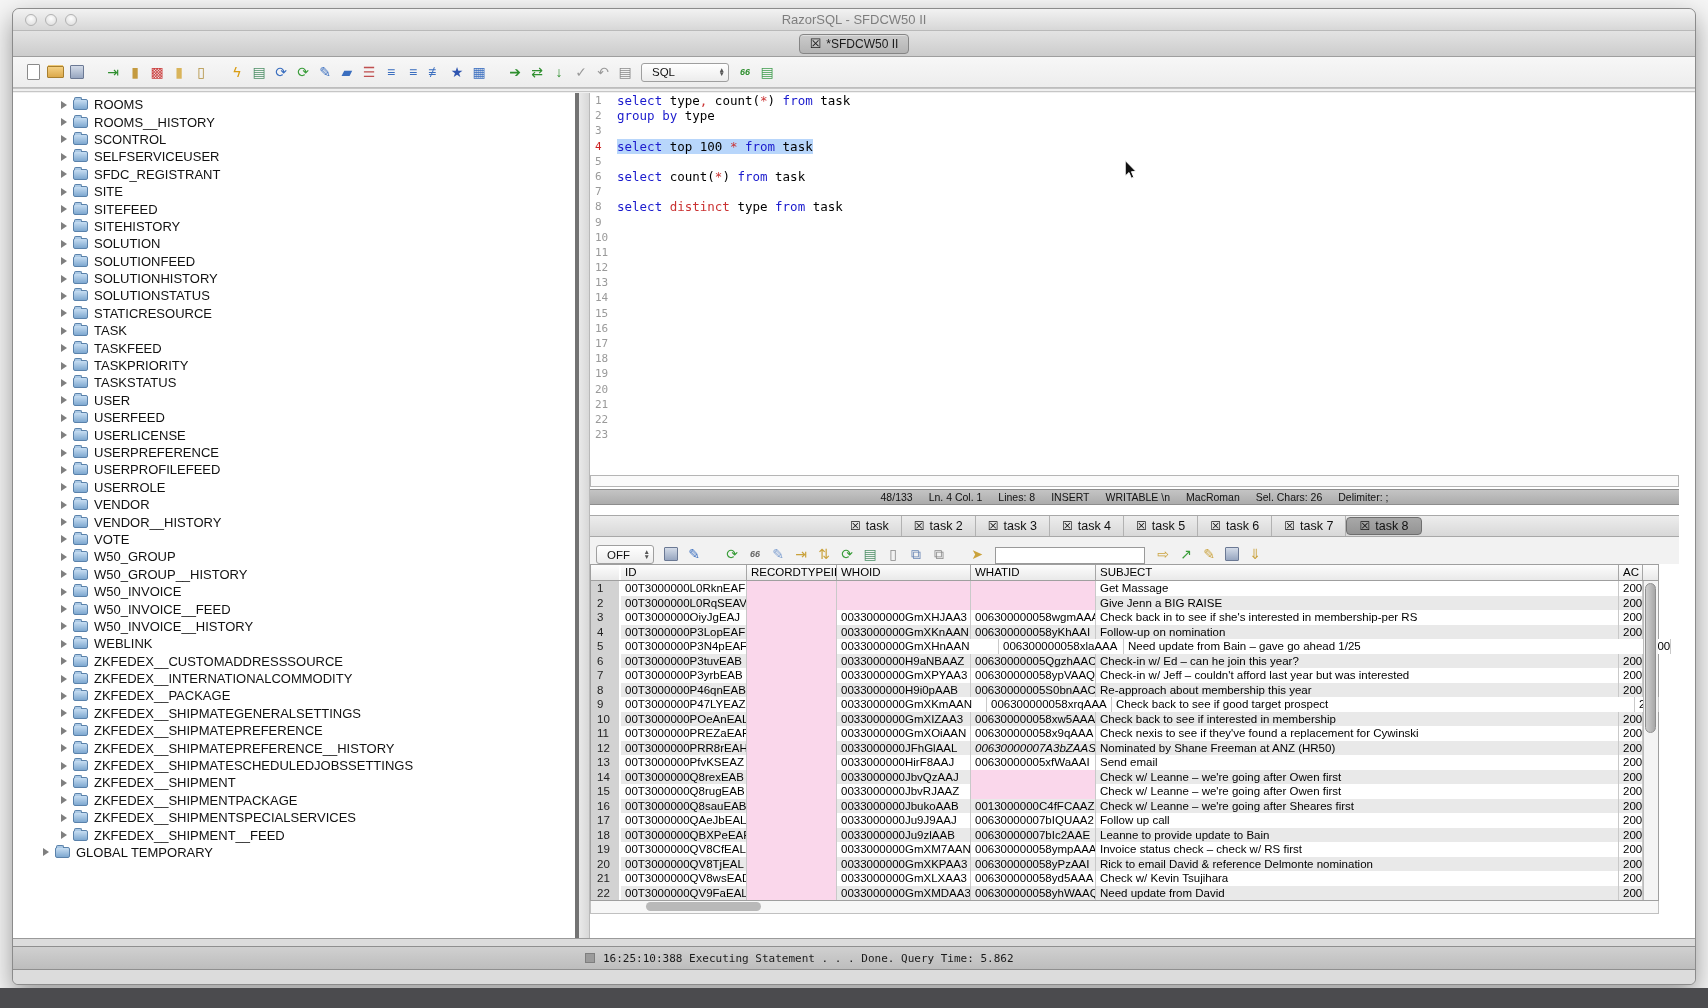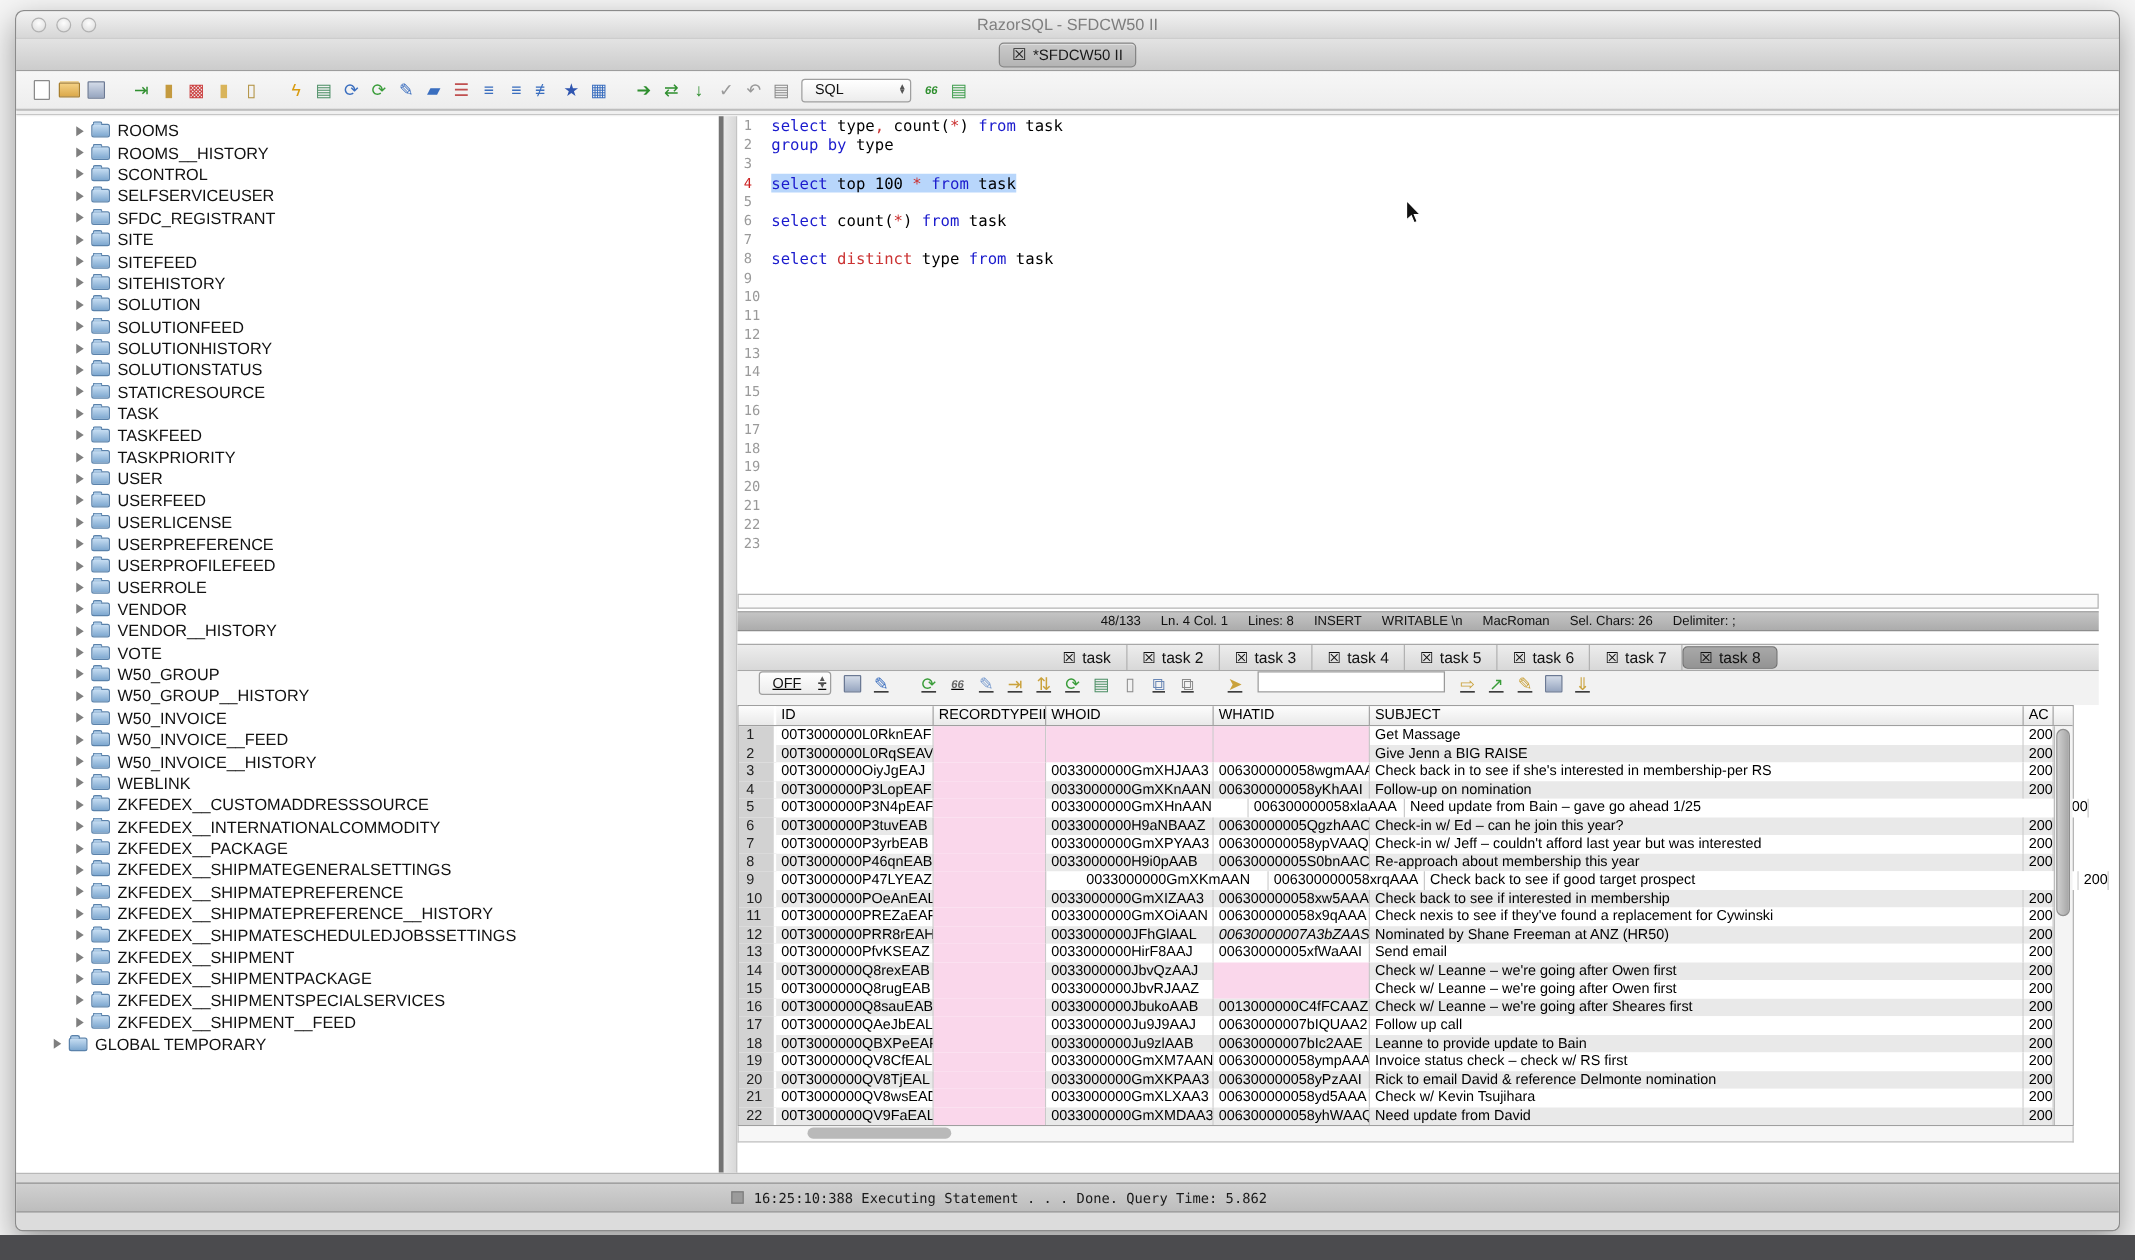--- a/index.html
+++ b/index.html
@@ -81,21 +81,21 @@
   
   .rtabs { height:22px; flex:none; background:linear-gradient(#ededed,#d8d8d8);
     border-top:1px solid #a8a8a8; border-bottom:1px solid #a8a8a8;
     display:flex; align-items:stretch; padding-left:248px; }
   .rtab { display:flex; align-items:center; gap:5px; padding:0 12px; font-size:12.5px; color:#111;
     border-right:1px solid #b2b2b2; }
   .rtab .x { font-size:12px; }
   .rtab.active { background:linear-gradient(#a8a8a8,#949494); border:1px solid #6e6e6e; border-radius:4px; margin:1px 0; }
 
   
-  .rtoolbar { height:27px; flex:none; display:flex; align-items:flex-start; gap:3px; padding-left:13px; background:#f2f2f2;text-decoration:underline; }
+  .rtoolbar { height:27px; flex:none; display:flex; align-items:flex-end; gap:3px; padding-left:2px; background:#f2f2f2; }
   .search-input { width:150px; height:17px; border:1px solid #9a9a9a; background:#fff; font-size:11px; margin:0 5px; padding:0 3px; }
 
   
   .rtable-wrap { flex:none; width:1069px; border:1px solid #9f9f9f; position:relative; background:#fff; }
   .thead { display:flex; height:16px; background:linear-gradient(#fdfdfd,#e9e9e9); border-bottom:1px solid #9f9f9f; }
   .th { font-size:11.5px; color:#000; padding:1px 4px 0; border-right:1px solid #a6a6a6; overflow:hidden; white-space:nowrap; flex:none; }
   .trow { display:flex; height:14.5px; }
   .trow:nth-child(even) .td { background:#e9e9e9; }
   .td { font-size:11.5px; line-height:14.5px; color:#000; padding:0 4px; border-right:1px solid #c9c9c9;
     overflow:hidden; white-space:nowrap; flex:none; background:#fff; }
@@ -263,20 +263,25 @@
               <span>TASKFEED</span>
             </div>
             <div class="tree-row lvl2">
               <span class="tri"></span>
               <span class="folder-icon"></span>
               <span>TASKPRIORITY</span>
             </div>
             <div class="tree-row lvl2">
               <span class="tri"></span>
               <span class="folder-icon"></span>
+              <span>TASKSTATUS</span>
+            </div>
+            <div class="tree-row lvl2">
+              <span class="tri"></span>
+              <span class="folder-icon"></span>
               <span>USER</span>
             </div>
             <div class="tree-row lvl2">
               <span class="tri"></span>
               <span class="folder-icon"></span>
               <span>USERFEED</span>
             </div>
             <div class="tree-row lvl2">
               <span class="tri"></span>
               <span class="folder-icon"></span>
@@ -602,21 +607,21 @@
                 <div class="td null-cell" style="width: 90px;"></div>
                 <div class="td" style="width: 134px;">0033000000H9i0pAAB</div>
                 <div class="td" style="width: 125px;">00630000005S0bnAAC</div>
                 <div class="td" style="width: 523px;">Re-approach about membership this year</div>
                 <div class="td" style="width: 24px;">200</div>
               </div>
               <div class="trow">
                 <div class="td rownum">9</div>
                 <div class="td" style="width: 126px;">00T3000000P47LYEAZ</div>
                 <div class="td null-cell" style="width: 90px;"></div>
-                <div class="td" style="width: 150px; margin-left: 28px;">0033000000GmXKmAAN</div>
+                <div class="td" style="width: 150px;">0033000000GmXKmAAN</div>
                 <div class="td" style="width: 125px;">006300000058xrqAAA</div>
                 <div class="td" style="width: 523px;">Check back to see if good target prospect</div>
                 <div class="td" style="width: 24px;">200</div>
               </div>
               <div class="trow">
                 <div class="td rownum">10</div>
                 <div class="td" style="width: 126px;">00T3000000POeAnEAL</div>
                 <div class="td null-cell" style="width: 90px;"></div>
                 <div class="td" style="width: 134px;">0033000000GmXIZAA3</div>
                 <div class="td" style="width: 125px;">006300000058xw5AAA</div>

